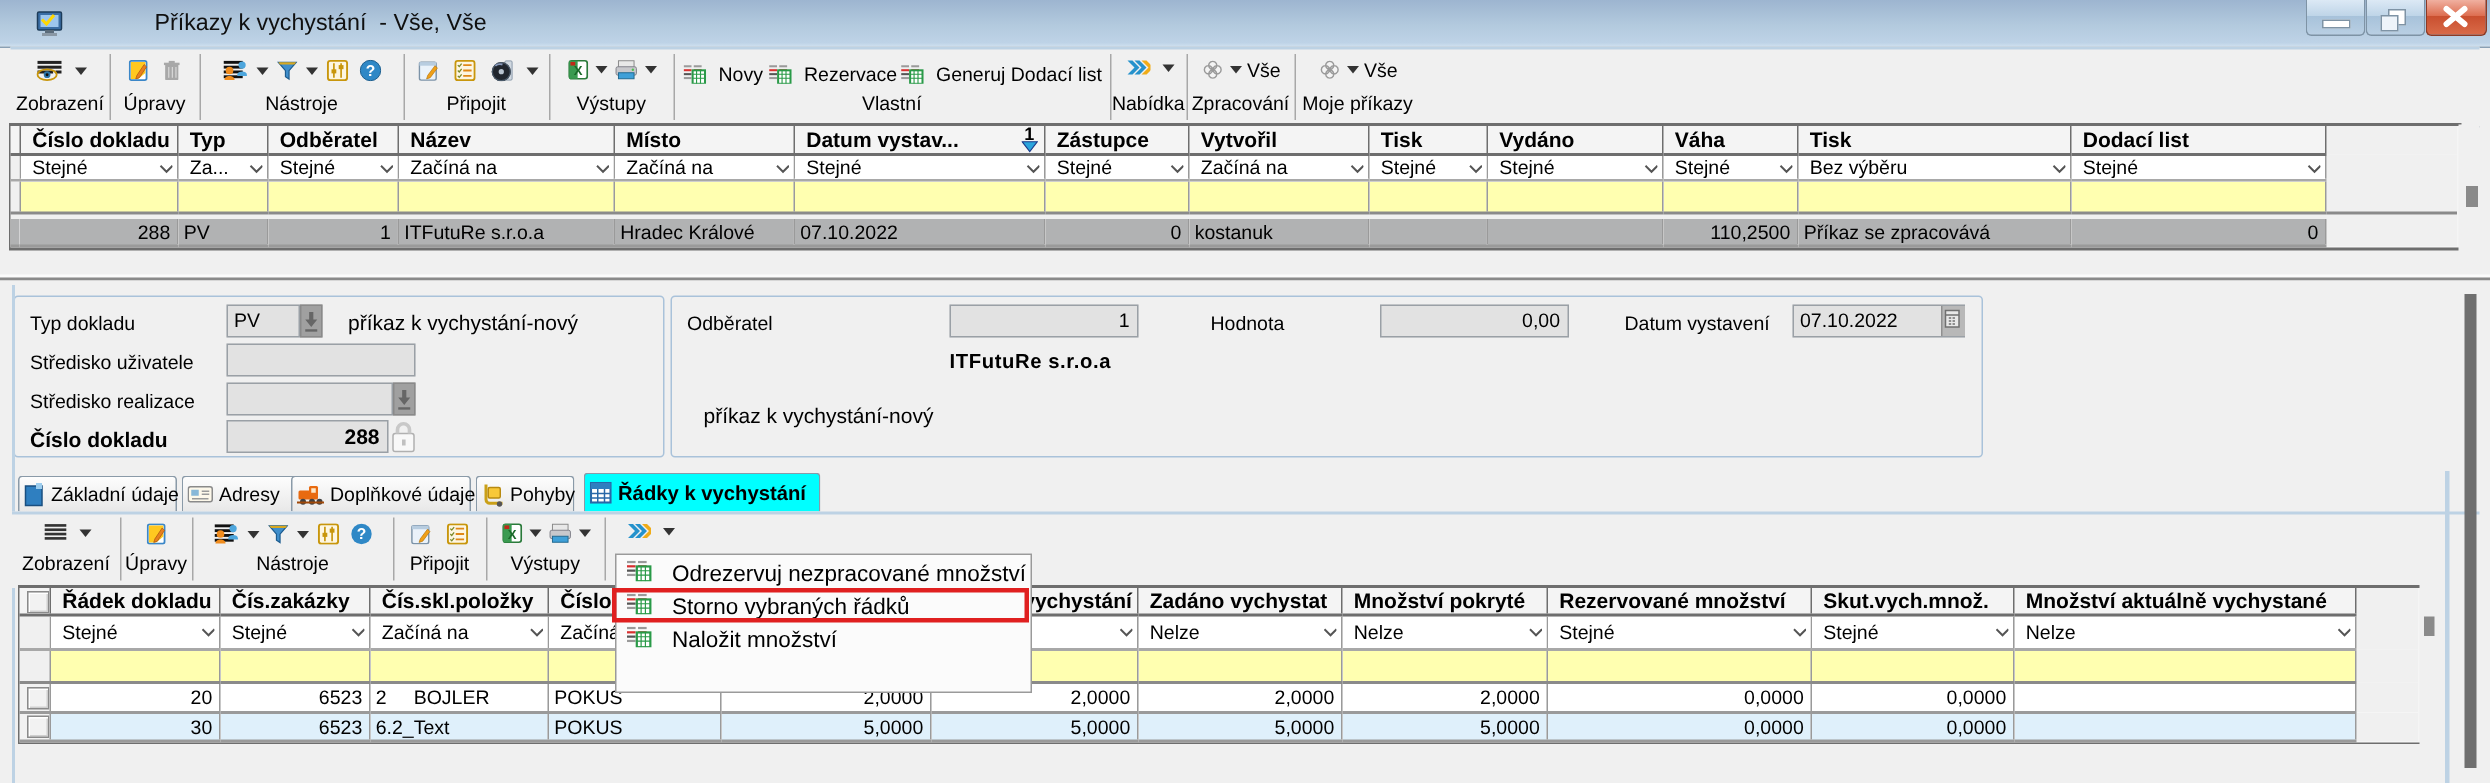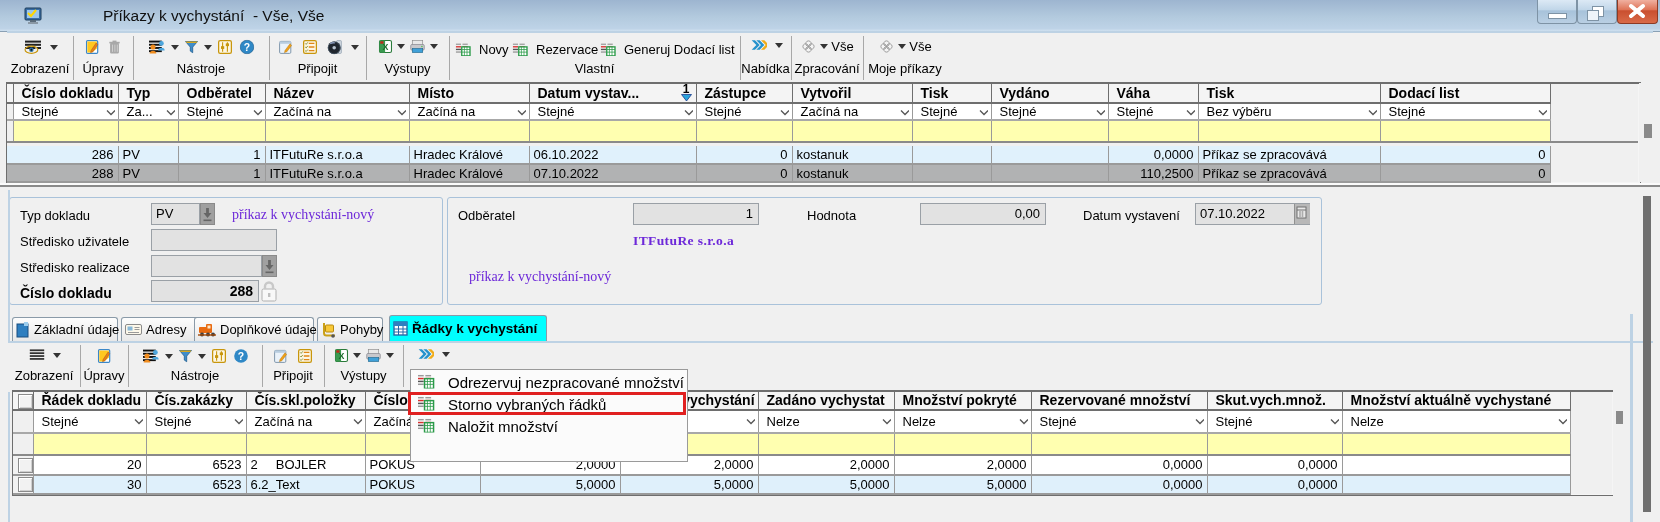--- a/index.html
+++ b/index.html
@@ -30,21 +30,21 @@
 .ghead td{font-weight:bold;font-size:14px;border-right:1px solid #6e6e6e;border-bottom:2px solid #6e6e6e;background:#f4f4f4;padding-left:8px;}
 .gfilter td{font-size:13px;border-right:1px solid #9a9a9a;border-bottom:2px solid #a8a8a8;background:#fff;position:relative;padding-left:8px;}
 .gyellow td{background:#ffffb0;border-right:1px solid #9a9a9a;border-bottom:2px solid #8a8a8a;}
 .gdata td{font-size:13px;border-right:1px solid #9a9a9a;border-bottom:2px solid #9a9a9a;}
 .chev{position:absolute;right:3px;top:50%;margin-top:-4px;width:9px;height:9px;}
 .num{text-align:right;}
 
 .gbox{border:1px solid #a9c2da;border-radius:3px;background:#f0f0f0;}
 .flabel{position:absolute;font-size:13px;color:#000;}
 .ffield{position:absolute;background:#e2e2e2;border:1px solid #9aa0a6;font-size:13px;color:#000;box-sizing:border-box;}
-.magenta{color:#6d28d9;font-family:Liberation Serif, serif;}
+.magenta{color:#000000;}
 
 .tab{position:absolute;top:317px;height:24px;white-space:nowrap;border:1px solid #8a9aa8;border-bottom:none;border-radius:3px 3px 0 0;background:linear-gradient(#fdfdfd,#e8e8e8);display:flex;align-items:center;padding:0 3px;font-size:13px;gap:4px;box-sizing:border-box;}
 .tab svg{flex-shrink:0;}
 #tabactive{top:315px;height:26px;background:#00ffff;font-weight:bold;font-size:13.5px;}
 
 #menu{left:410px;top:369px;width:276px;height:91px;background:#fbfbfb;border:1px solid #9a9a9a;}
 .mitem{position:absolute;left:0;width:100%;height:21px;display:flex;align-items:center;font-size:15px;color:#000;}
 .mitem .mic{margin:0 10px 0 6px;}
 #redbox{left:-2px;width:278px;height:23px;border:3px solid #e02020;box-sizing:border-box;}
 .sbthumb{background:#6f6f6f;}
@@ -352,37 +352,20 @@
           <td></td>
           <td></td>
           <td></td>
           <td></td>
           <td></td>
           <td></td>
           <td style="border-right:none;background:#f0f0f0;"></td>
         </tr>
 <tr style="height:4px;">
           <td colspan="15" style="background:#f0f0f0;"></td>
-        </tr>
-<tr class="gdata" style="height:18px;background:#e0f1fc;">
-          <td style="border-right:none;"></td>
-          <td class="num">286</td>
-          <td>PV</td>
-          <td class="num">1</td>
-          <td>ITFutuRe s.r.o.a</td>
-          <td>Hradec Králové</td>
-          <td>06.10.2022</td>
-          <td class="num">0</td>
-          <td>kostanuk</td>
-          <td></td>
-          <td></td>
-          <td class="num">0,0000</td>
-          <td>Příkaz se zpracovává</td>
-          <td class="num">0</td>
-          <td style="border-right:none;border-bottom:none;background:#f0f0f0;"></td>
         </tr>
 <tr class="gdata" style="height:18px;background:#b1b2b3;">
           <td style="border-right:none;"></td>
           <td class="num">288</td>
           <td>PV</td>
           <td class="num">1</td>
           <td>ITFutuRe s.r.o.a</td>
           <td>Hradec Králové</td>
           <td>07.10.2022</td>
           <td class="num">0</td>

